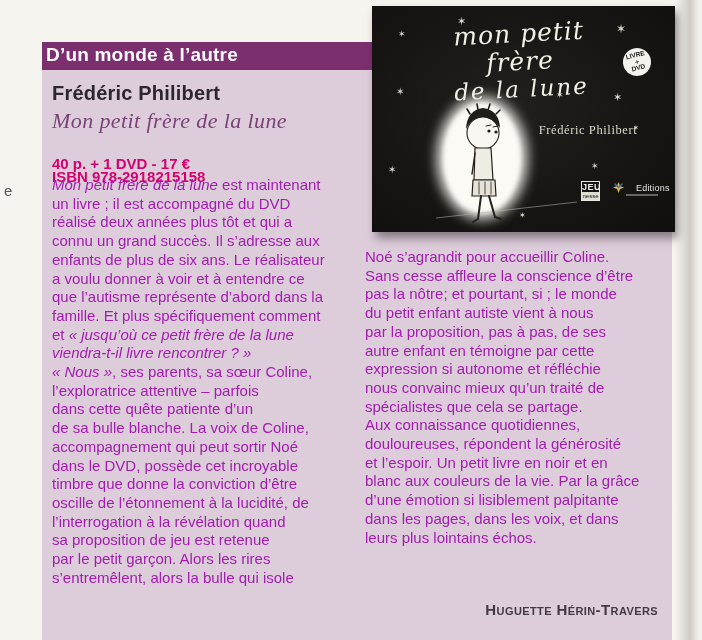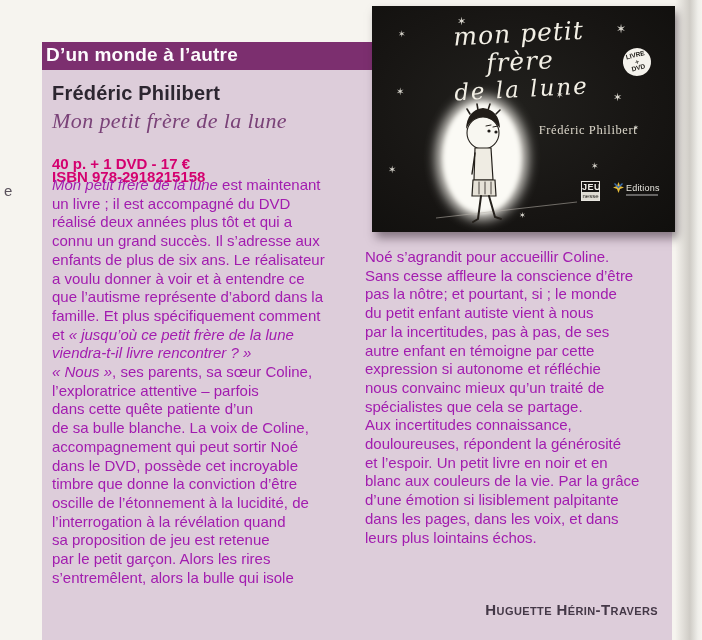--- a/index.html
+++ b/index.html
@@ -81,21 +81,21 @@
   }
   .logo-jeu .jeu-top{
     color:#f2f0ea; font-weight:700; font-size:9px; line-height:10px; text-align:center;
     letter-spacing:.5px;
   }
   .logo-jeu .jeu-bottom{
     background:#dedbd2; color:#22201c; font-size:6px; line-height:8px; text-align:center;
   }
   .logo-ed{ position:absolute; left:241px; top:176px; width:60px; }
   .logo-ed .ed-row{ display:flex; align-items:center; gap:2px; }
-  .logo-ed .ed-text{ color:#e8e6df; font-size:9px; letter-spacing:.2px; }
+  .logo-ed .ed-text{ color:#e8e6df; font-size:9px; letter-spacing:.2px;margin-left:10px; }
   .logo-ed .ed-sub{ margin:1px 0 0 13px; width:32px; height:2px; background:rgba(255,255,255,.35); }
   
   .scan-edge{
     position:absolute; left:675px; top:0; width:27px; height:640px;
     background:linear-gradient(90deg, rgba(246,244,239,0) 0%, #cfccc6 55%, #efeeea 85%, #f6f4ef 100%);
   }
 </style>
 </head>
 <body>
 
@@ -134,26 +134,26 @@
         <div class="tl"><span>l’interrogation à la révélation quand</span></div>
         <div class="tl"><span>sa proposition de jeu est retenue</span></div>
         <div class="tl"><span>par le petit garçon. Alors les rires</span></div>
         <div class="tl"><span>s’entremêlent, alors la bulle qui isole</span></div>
       </div>
     <div class="col col-right">
         <div class="tl"><span>Noé s’agrandit pour accueillir Coline.</span></div>
         <div class="tl"><span>Sans cesse affleure la conscience d’être</span></div>
         <div class="tl"><span>pas la nôtre; et pourtant, si ; le monde</span></div>
         <div class="tl"><span>du petit enfant autiste vient à nous</span></div>
-        <div class="tl"><span>par la incertitudes, pas à pas, de ses</span></div>
+        <div class="tl"><span>par la proposition, pas à pas, de ses</span></div>
         <div class="tl"><span>autre enfant en témoigne par cette</span></div>
         <div class="tl"><span>expression si autonome et réfléchie</span></div>
         <div class="tl"><span>nous convainc mieux qu’un traité de</span></div>
         <div class="tl"><span>spécialistes que cela se partage.</span></div>
-        <div class="tl"><span>Aux incertitudes connaissance,</span></div>
+        <div class="tl"><span>Aux connaissance quotidiennes,</span></div>
         <div class="tl"><span>douloureuses, répondent la générosité</span></div>
         <div class="tl"><span>et l’espoir. Un petit livre en noir et en</span></div>
         <div class="tl"><span>blanc aux couleurs de la vie. Par la grâce</span></div>
         <div class="tl"><span>d’une émotion si lisiblement palpitante</span></div>
         <div class="tl"><span>dans les pages, dans les voix, et dans</span></div>
         <div class="tl"><span>leurs plus lointains échos.</span></div>
       </div>
     <div class="signature">Huguette Hérin-Travers</div>
   </div>
 

